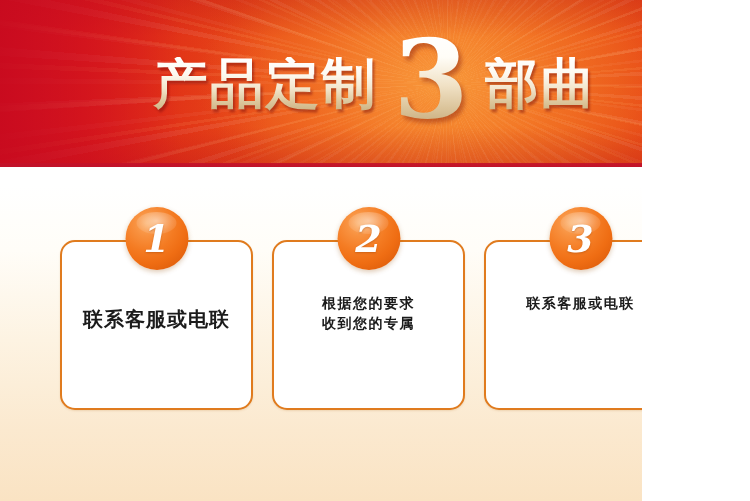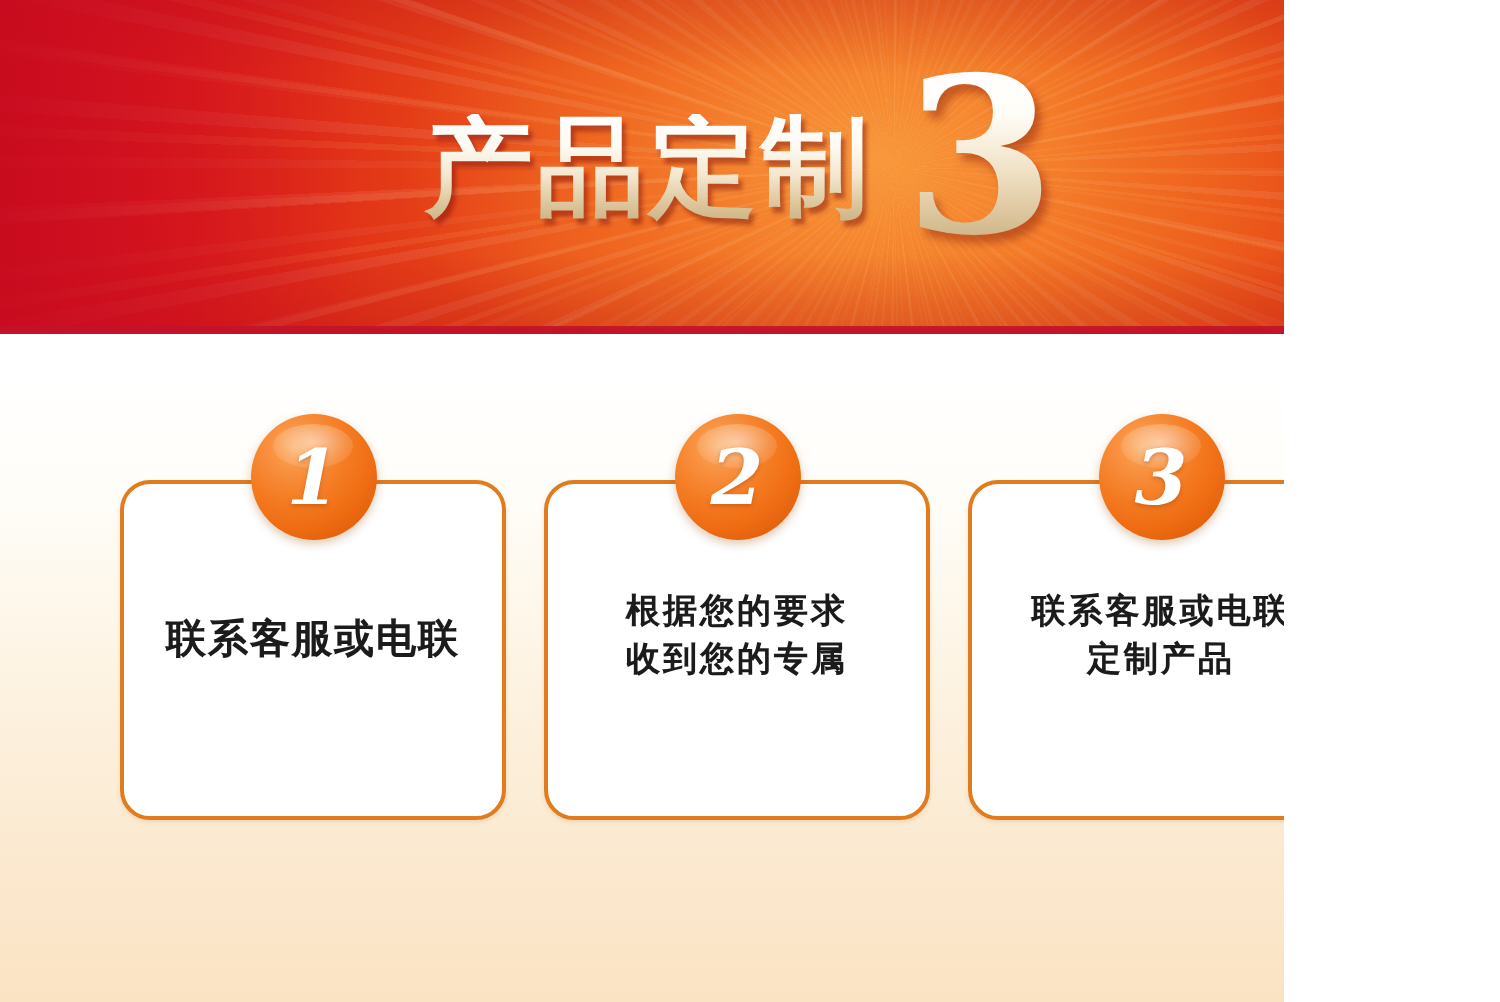--- a/index.html
+++ b/index.html
@@ -220,21 +220,21 @@
     text-shadow: 0 1px 2px rgba(160,70,10,0.45);
   }
 
   .step-text {
     position: absolute;
     left: 0;
     right: 0;
     top: 52px;
     text-align: center;
     font-family: "DejaVu Sans", "Liberation Sans", sans-serif;
-    font-size: 17px;
+    font-size: 14px;
     font-weight: 700;
     color: #1b1b1b;
     line-height: 1.42;
     letter-spacing: 1.5px;
   }
   .step-text .ln { display: block; }
   .step.s1 .step-text { top: 63px; font-size: 20px; letter-spacing: 1px; }
 </style>
 </head>
 <body>
@@ -245,20 +245,21 @@
     <div class="banner-base"></div>
     <div class="banner-rays"></div>
     <div class="banner-rays2"></div>
     <div class="banner-glow"></div>
     <div class="banner-vignette"></div>
     <div class="banner-bottomline"></div>
 
     <div class="banner-title">
       <span class="title-word">产品定制</span>
       <span class="title-num">3</span>
+      <span class="title-word">部曲</span>
     </div>
   </div>
 
   <div class="steps">
 
     <div class="step s1">
       <div class="badge">
         <span class="badge-num">1</span>
       </div>
       <div class="step-text">
@@ -275,18 +276,17 @@
         <span class="ln">收到您的专属</span>
       </div>
     </div>
 
     <div class="step s3">
       <div class="badge">
         <span class="badge-num">3</span>
       </div>
       <div class="step-text">
         <span class="ln">联系客服或电联</span>
-        <span class="ln">定制产品</span>
       </div>
     </div>
 
   </div>
 </div>
 
 </body></html>

